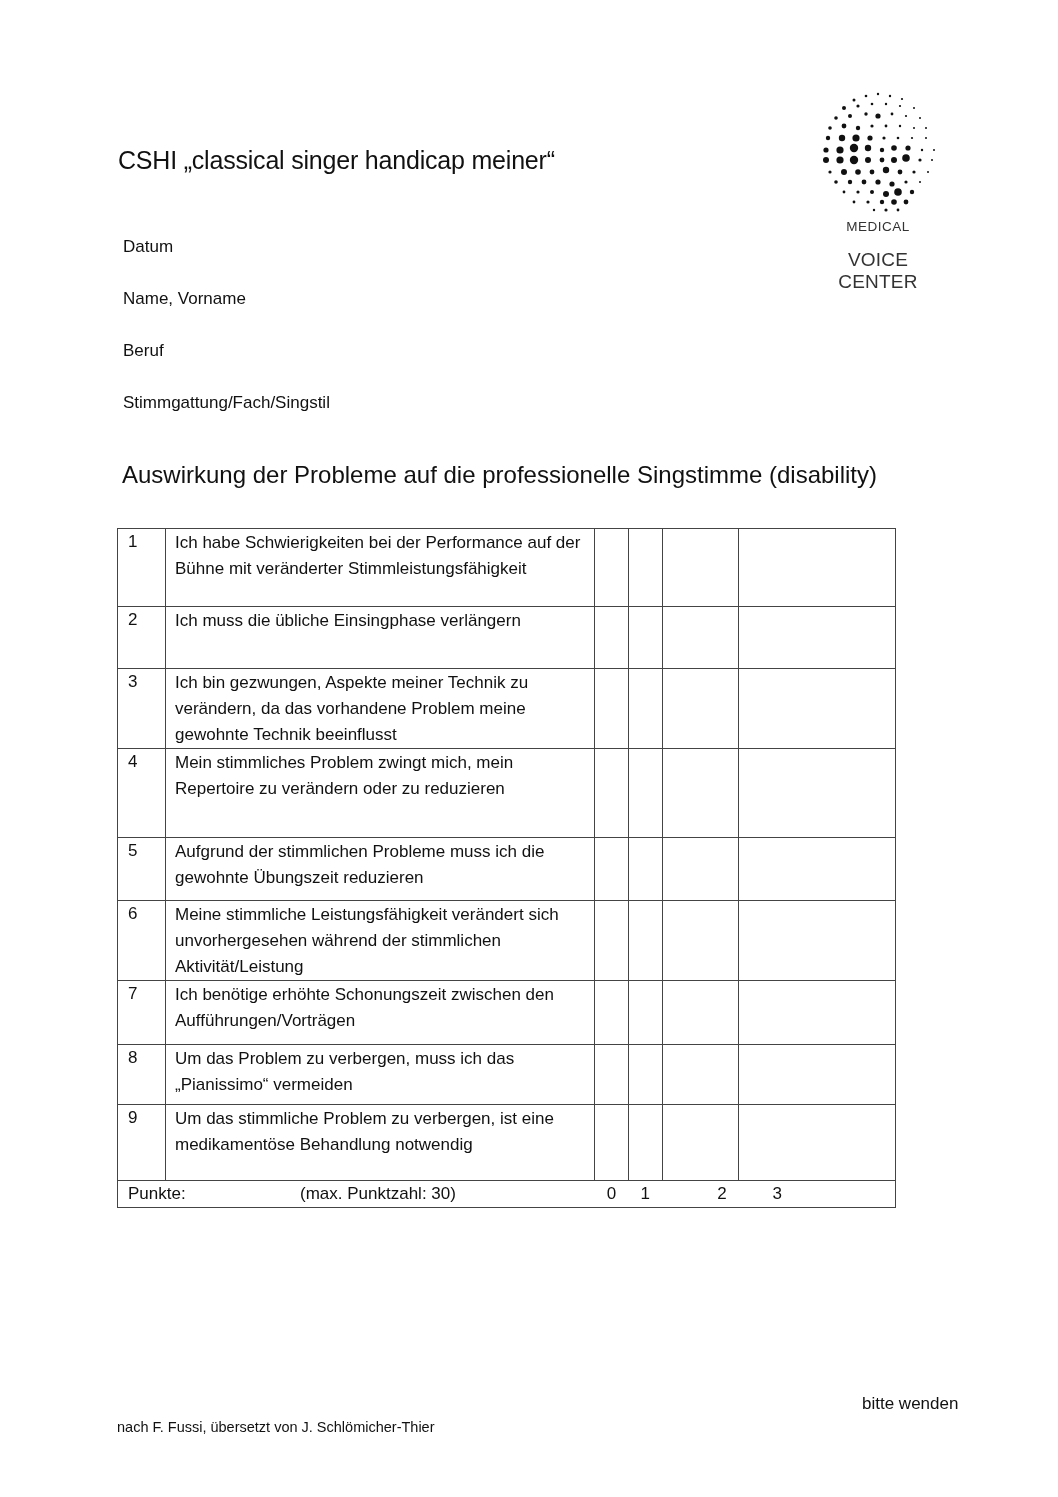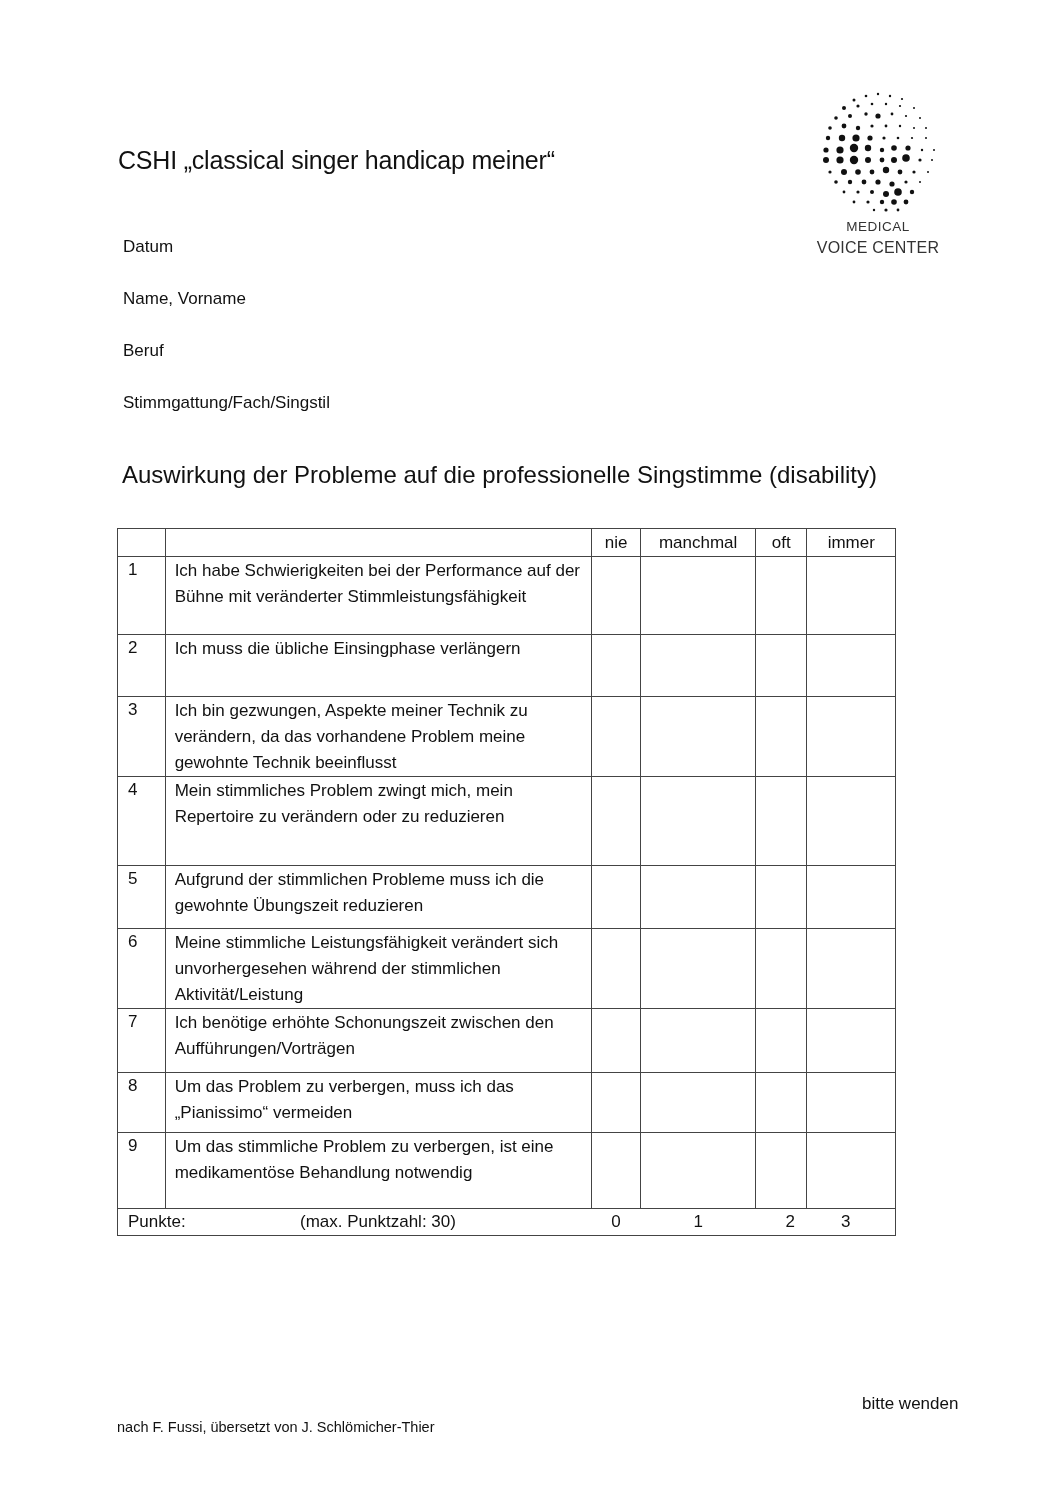--- a/index.html
+++ b/index.html
@@ -3,21 +3,21 @@
 <meta charset="utf-8">
 <style>
   html, body { margin: 0; padding: 0; background: #ffffff; }
   body { width: 1058px; height: 1497px; position: relative; overflow: hidden;
          font-family: "Liberation Sans", "DejaVu Sans", sans-serif; color: #111; }
   .title { position: absolute; left: 118px; top: 146px; font-size: 25px; letter-spacing: -0.2px; }
   .logo { position: absolute; left: 808px; top: 86px; width: 140px; height: 180px; }
   .logo svg { display: block; margin-left: 6px; }
   .logo .l1, .logo .l2 { position: absolute; width: 140px; text-align: center; color: #333; font-weight: 300; }
   .logo .l1 { top: 133px; font-size: 13.5px; letter-spacing: 0.5px; }
-  .logo .l2 { top: 153px; font-size: 16px; letter-spacing: 0.2px; }
+  .logo .l2 { top: 163px; font-size: 19px; letter-spacing: 0.2px; }
   .field { position: absolute; left: 123px; font-size: 17px; }
   .subtitle { position: absolute; left: 122px; top: 461px; font-size: 24px; }
   table.q { position: absolute; left: 117px; top: 528px; border-collapse: collapse; width: 779px; font-size: 17px; }
   table.q td { border: 1.5px solid #444; vertical-align: top; padding: 0; line-height: 26px; }
   table.q td.num { width: 48px; padding-left: 10px; box-sizing: border-box; }
   table.q td.txt { width: 429px; padding: 1px 8px 0 9px; box-sizing: border-box; margin-left: 24px; }
   table.q td.c1 { width: 49px; } table.q td.c2 { width: 114px; }
   table.q td.c3 { width: 51px; } table.q td.c4 { width: 88px; }
   table.q tr.hdr td { height: 27px; text-align: center; line-height: 27px; }
   table.q tr.foot td { height: 26px; line-height: 26px; border-left: none; border-right: none; }
@@ -125,28 +125,20 @@
 
 <div class="field" style="top:237px">Datum</div>
 <div class="field" style="top:289px">Name, Vorname</div>
 <div class="field" style="top:341px">Beruf</div>
 <div class="field" style="top:393px">Stimmgattung/Fach/Singstil</div>
 
 <div class="subtitle">Auswirkung der Probleme auf die professionelle Singstimme (disability)</div>
 
 <table class="q">
   <tbody>
-      <tr class="hdr">
-    <td class="num"></td>
-    <td class="txt"></td>
-    <td class="c1">nie</td>
-    <td class="c2">manchmal</td>
-    <td class="c3">oft</td>
-    <td class="c4">immer</td>
-  </tr>
   <tr style="height:78px">
     <td class="num">1</td>
     <td class="txt">Ich habe Schwierigkeiten bei der Performance auf der Bühne mit veränderter Stimmleistungsfähigkeit</td>
     <td></td>
         <td></td>
         <td></td>
         <td></td>
   </tr>
   <tr style="height:62px">
     <td class="num">2</td>

